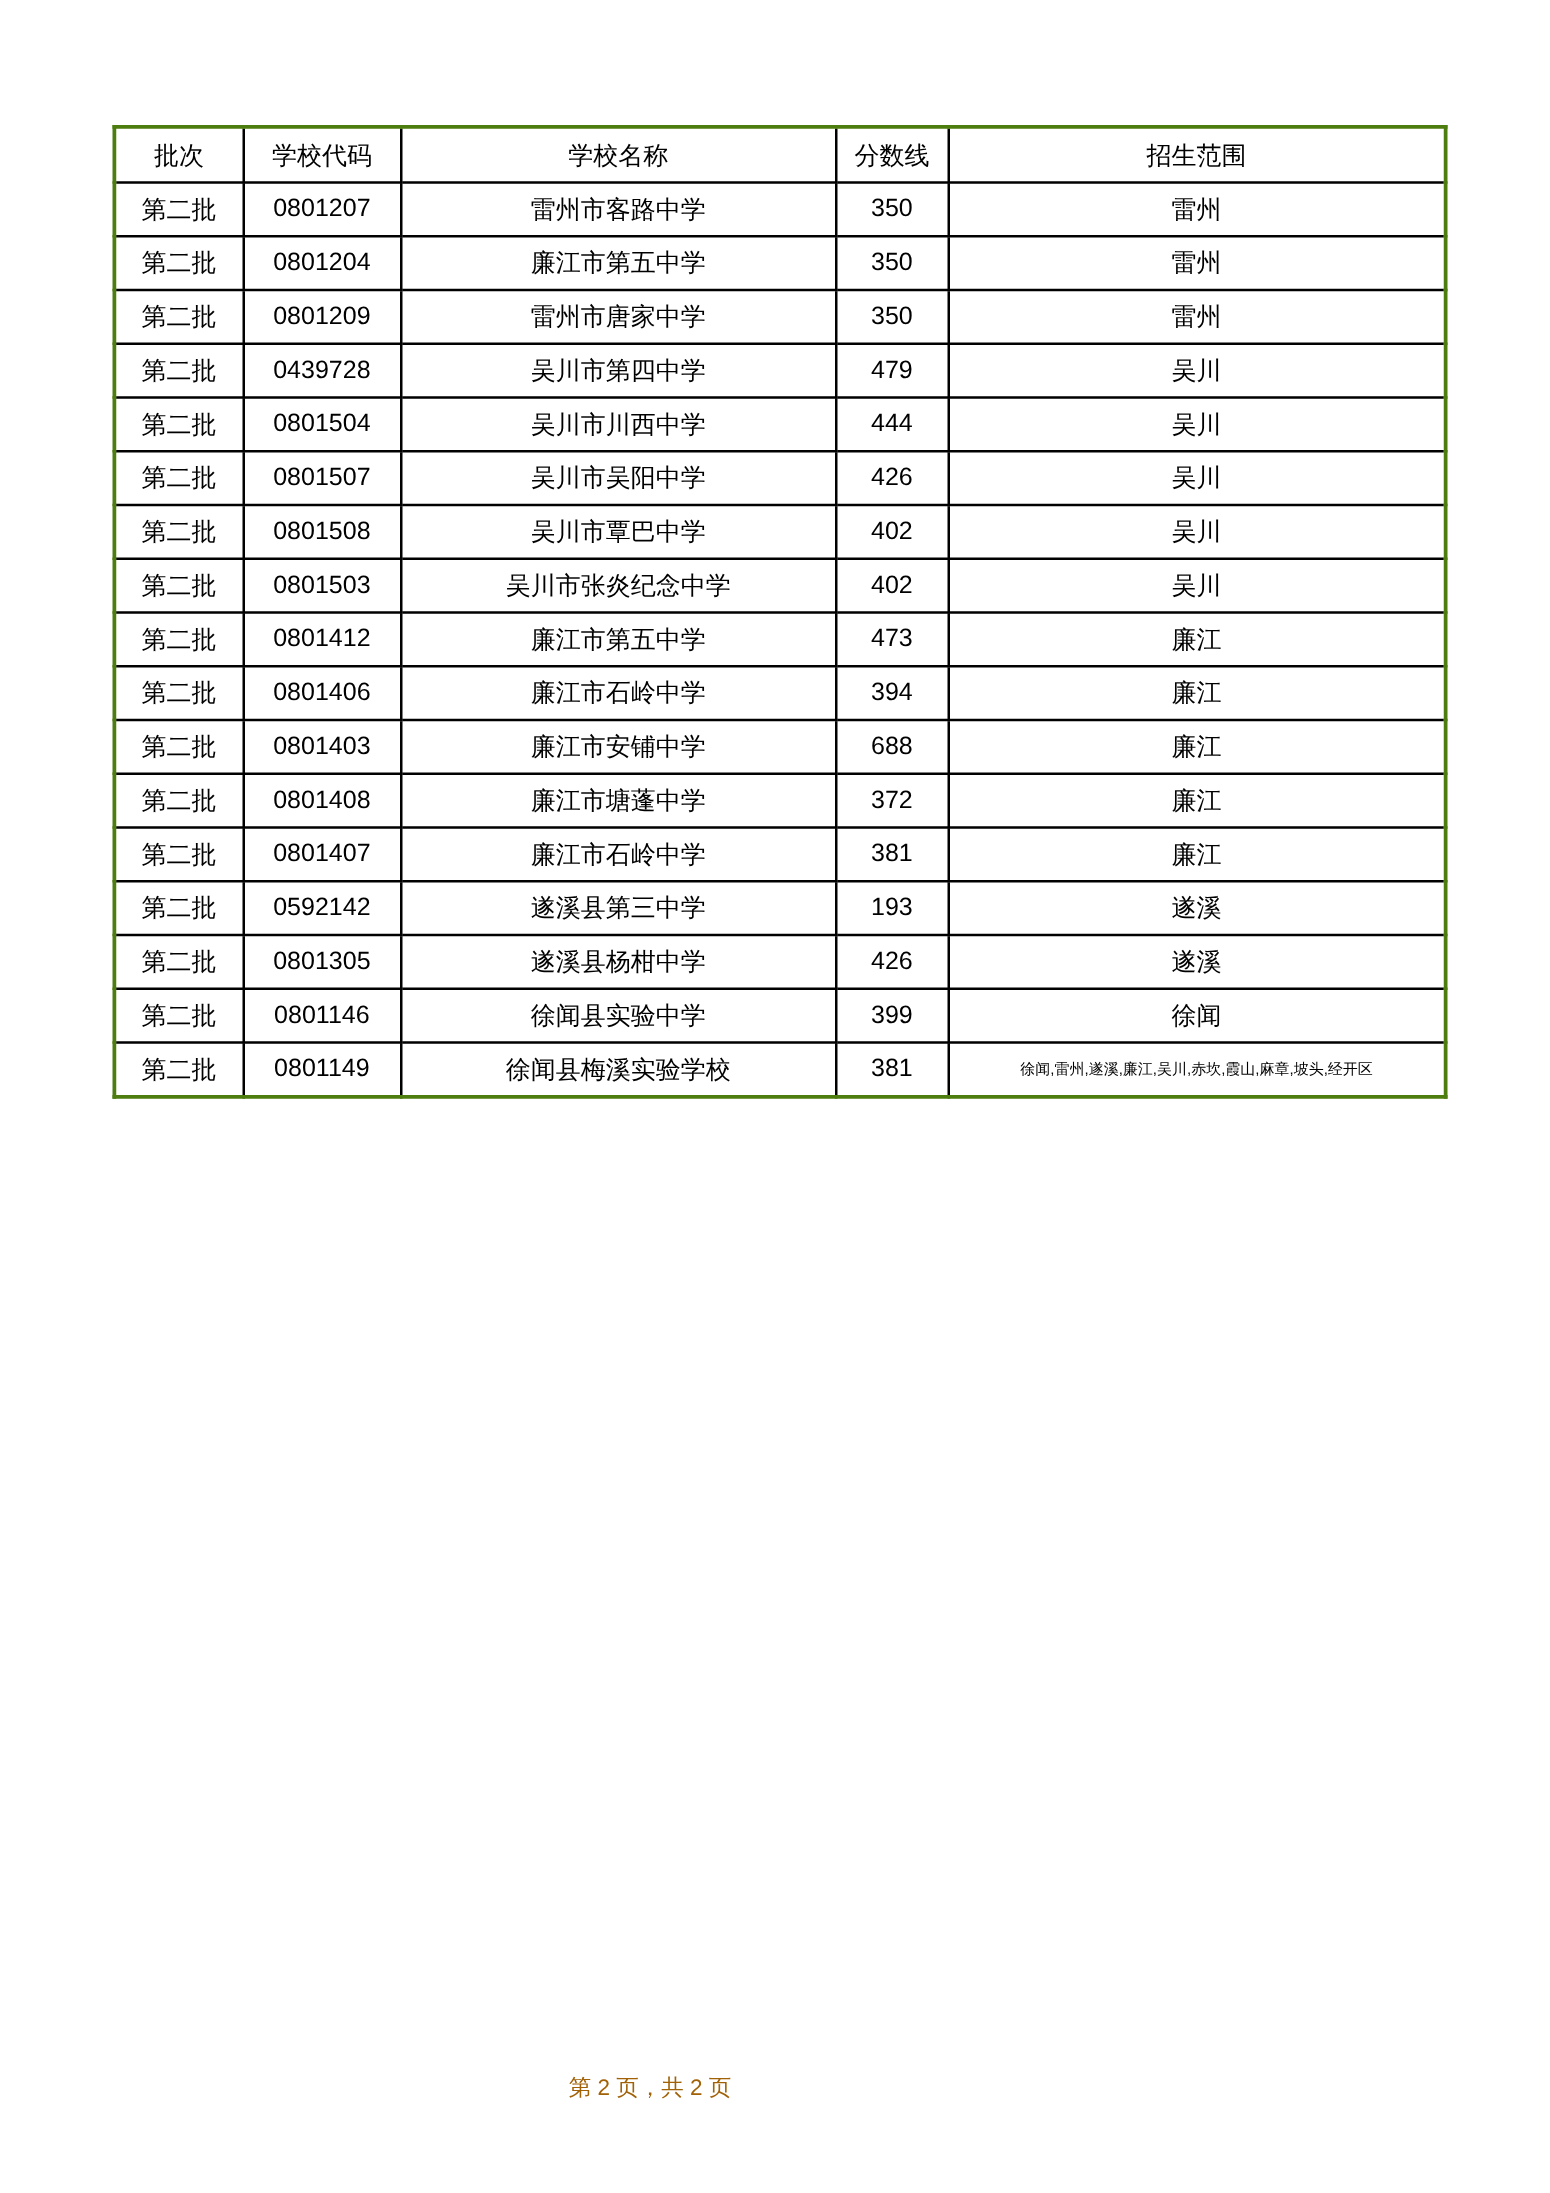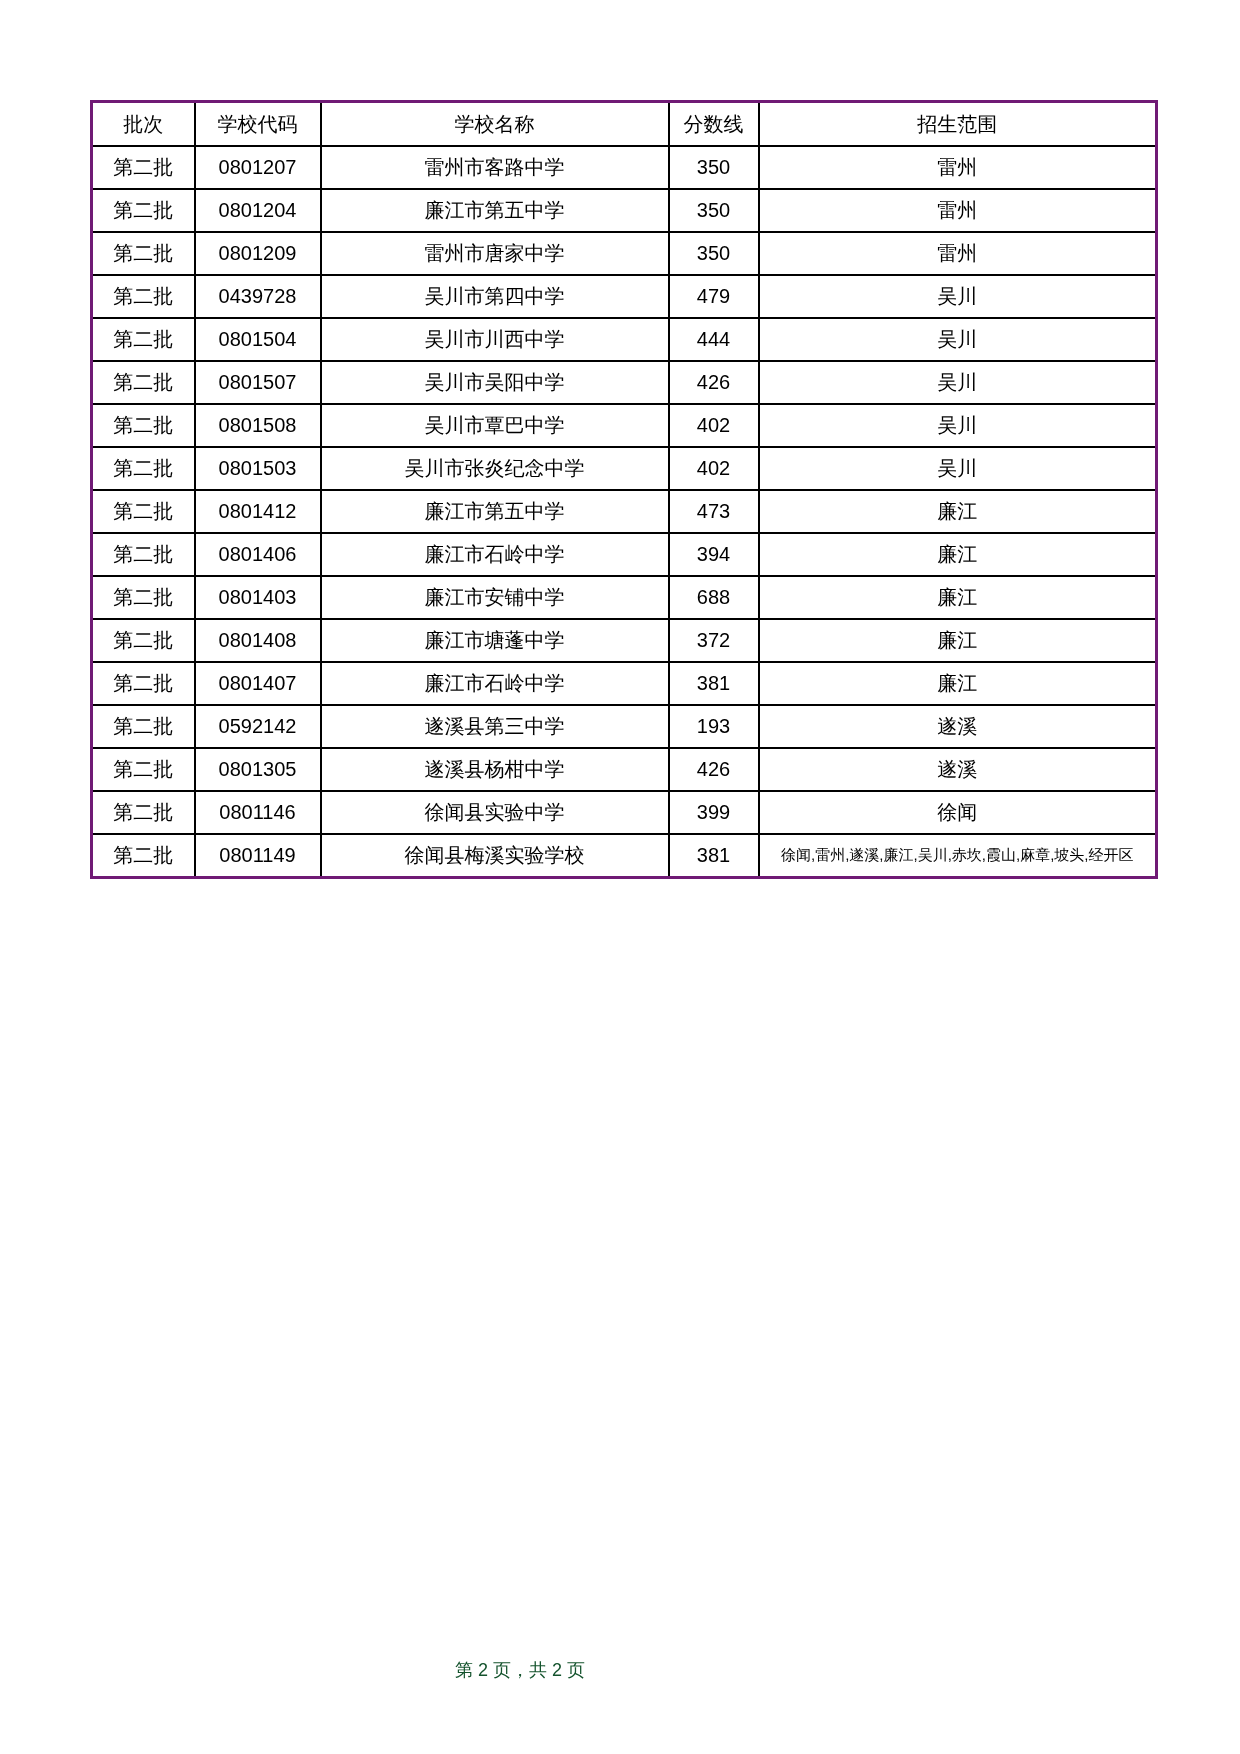--- a/index.html
+++ b/index.html
@@ -17,51 +17,51 @@
   }
   .table-wrap {
     position: absolute;
     left: 90px;
     top: 100px;
   }
   table.score-table {
     border-collapse: collapse;
     table-layout: fixed;
     width: 1065px;
-    border: 3px solid #701a75;
+    border: 3px solid #4d7c0f;
   }
   table.score-table th,
   table.score-table td {
     border: 2px solid #000000;
     text-align: center;
     vertical-align: middle;
     font-size: 20px;
     font-weight: normal;
     padding: 0;
     white-space: nowrap;
     overflow: hidden;
   }
   table.score-table th {
     height: 42px;
   }
   table.score-table td {
     height: 41px;
   }
   td.c-scope.small {
-    font-size: 15px;
+    font-size: 12px;
     letter-spacing: 0;
   }
   .page-footer {
     position: absolute;
     left: 0;
     top: 1658px;
     width: 1040px;
     text-align: center;
     font-size: 18px;
-    color: #14532d;
+    color: #a16207;
   }
 </style>
 </head>
 <body>
 
 <div class="table-wrap">
   <table class="score-table">
     <colgroup>
       <col style="width:103px">
       <col style="width:126px">

